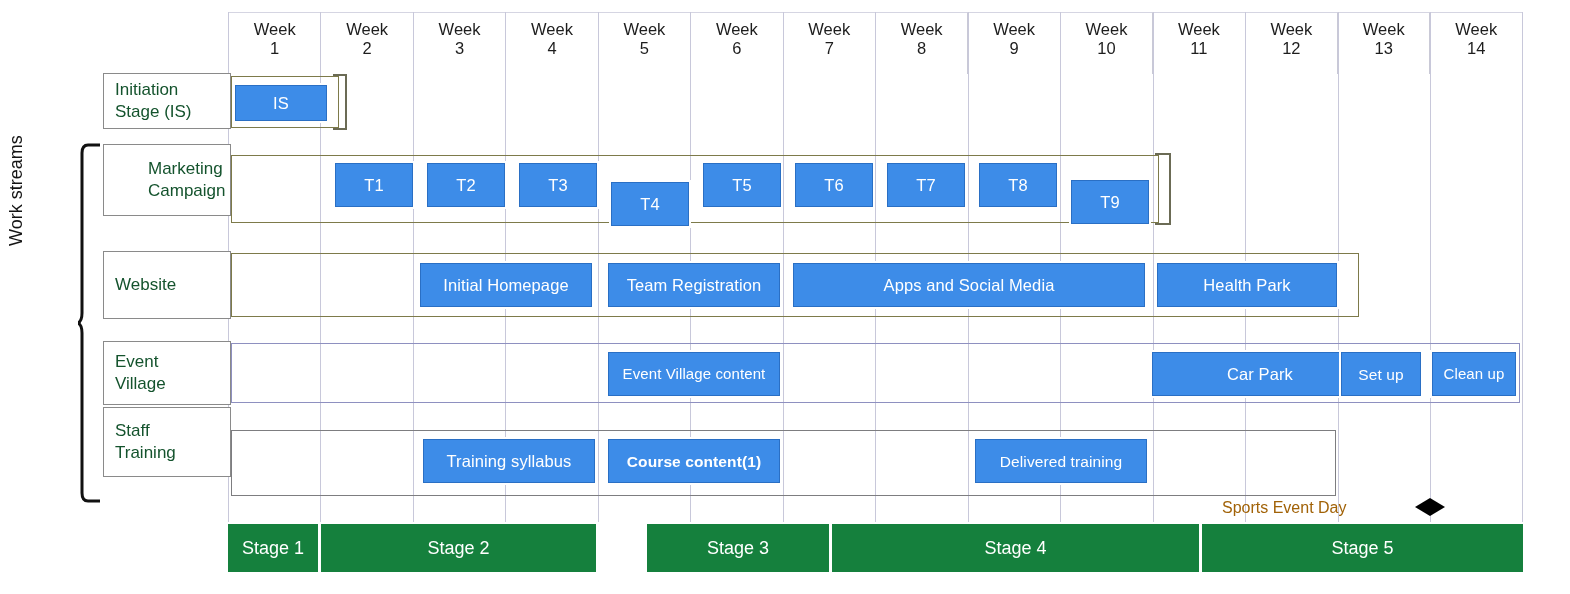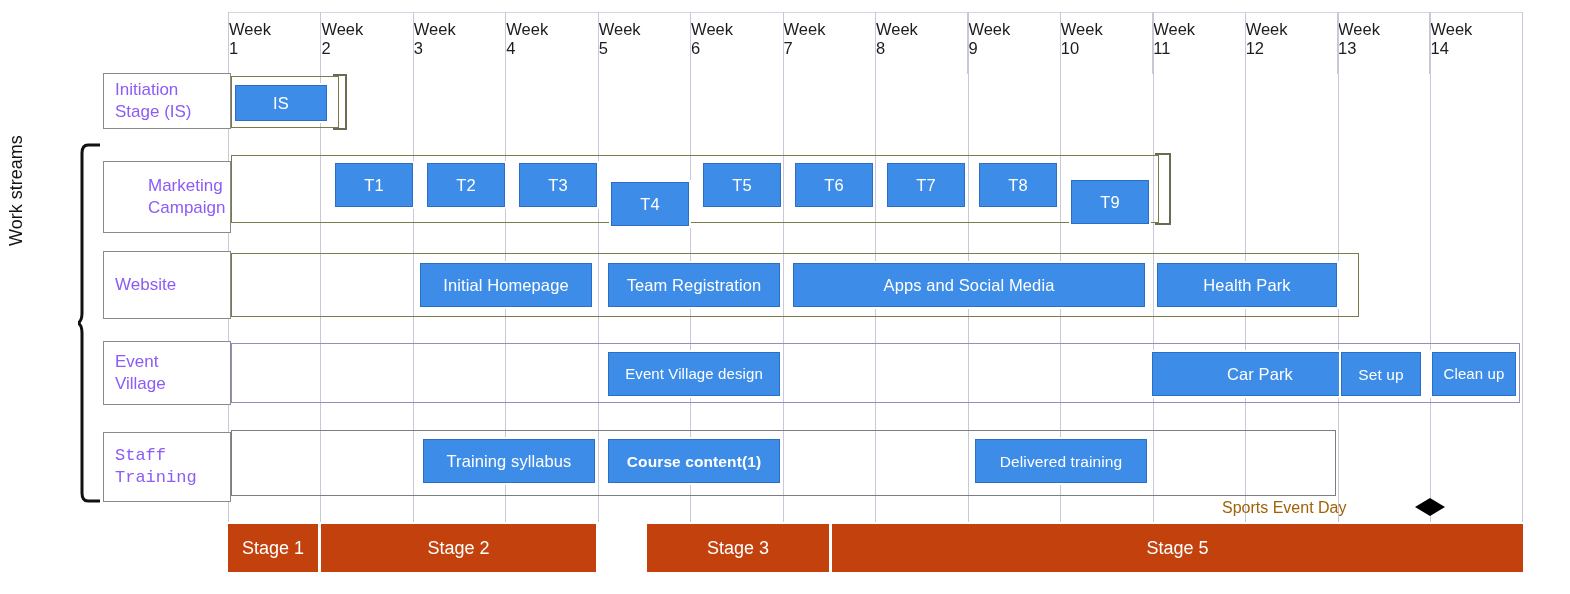--- a/index.html
+++ b/index.html
@@ -14,41 +14,41 @@
   
   .week-header{
     position:absolute;top:12px;left:228px;height:62px;width:1295px;
     display:flex;
   }
   .week-cell{
     flex:1 1 0;
     border-left:1px solid #c9c9d6;
     border-top:1px solid #d5d5e2;
     box-sizing:border-box;
-    display:flex;flex-direction:column;align-items:flex-start;justify-content:flex-start;
+    display:flex;flex-direction:column;align-items:center;justify-content:flex-start;
     padding-top:7px;
     font-size:16.5px;line-height:19px;color:#1d1d1d;
     background:#ffffff;
   }
   .week-cell:last-child{border-right:1px solid #c9c9d6;}
   .week-cell .w-label{display:block;}
   .week-cell .w-num{display:block;}
 
   
   .gridlines{position:absolute;left:228px;top:12px;width:1295px;height:510px;}
   .gridline{position:absolute;top:0;bottom:0;width:1px;background:#c8c8da;}
 
   
   .row-label{
     position:absolute;left:103px;width:128px;
     border:1px solid #8a8a8a;background:#ffffff;
     box-sizing:border-box;
     display:flex;align-items:center;
     padding-left:11px;
-    font-size:17px;line-height:22px;color:#8b5cf6;
+    font-size:17px;line-height:22px;color:#14532d;
     z-index:6;
   }
 
   
   .lane{
     position:absolute;left:231px;
     border:1px solid #8f8f93;
     box-sizing:border-box;
     background:transparent;
     z-index:2;
@@ -88,21 +88,21 @@
     font-size:18px;color:#141414;white-space:nowrap;
   }
   .brace{position:absolute;left:78px;top:143px;width:24px;height:360px;}
 
   
   .stages{
     position:absolute;left:228px;top:524px;height:48px;width:1295px;
     display:flex;
   }
   .stage{
-    background:#c2410c;color:#ffffff;
+    background:#15803d;color:#ffffff;
     display:flex;align-items:center;justify-content:center;
     font-size:18px;
     border-right:3px solid #ffffff;
     box-sizing:border-box;
   }
   .stage:last-child{border-right:none;}
 
   
   .milestone-label{
     position:absolute;top:499px;left:1222px;
@@ -211,21 +211,21 @@
   </div>
   <div class="lane olive" style="top:76px;left:231px;width:108px;height:52px;"></div>
 
   <div class="bracket" style="left:333px;top:74px;width:14px;height:56px;">
     <div class="h" style="left:0;top:0;width:12px;"></div>
     <div class="v" style="right:0;top:0;height:56px;"></div>
     <div class="h" style="left:0;bottom:0;width:12px;"></div>
   </div>
   <div class="bar" style="left:235px;top:85px;width:92px;height:36px;">IS</div>
 
-  <div class="row-label" style="top:161px;height:72px;padding-left:44px;">
+  <div class="row-label" style="top:144px;height:72px;padding-left:44px;">
     <div>
       <div>Marketing</div>
       <div>Campaign</div>
     </div>
   </div>
   <div class="lane olive" style="top:155px;left:231px;width:928px;height:68px;"></div>
   <div class="bracket" style="left:1155px;top:153px;width:16px;height:72px;">
     <div class="h" style="left:0;top:0;width:14px;"></div>
     <div class="v" style="right:0;top:0;height:72px;"></div>
     <div class="h" style="left:0;bottom:0;width:14px;"></div>
@@ -251,26 +251,26 @@
   <div class="bar" style="left:793px;top:263px;width:352px;height:44px;">Apps and Social Media</div>
   <div class="bar" style="left:1157px;top:263px;width:180px;height:44px;">Health Park</div>
 
   <div class="row-label" style="top:341px;height:64px;">
     <div>
       <div>Event</div>
       <div>Village</div>
     </div>
   </div>
   <div class="lane blueish" style="top:343px;left:231px;width:1289px;height:60px;"></div>
-  <div class="bar tiny" style="left:608px;top:352px;width:172px;height:44px;">Event Village design</div>
+  <div class="bar tiny" style="left:608px;top:352px;width:172px;height:44px;">Event Village content</div>
   <div class="bar" style="left:1152px;top:352px;width:216px;height:44px;">Car Park</div>
   <div class="bar sm" style="left:1341px;top:352px;width:80px;height:44px;">Set up</div>
   <div class="bar tiny" style="left:1432px;top:352px;width:84px;height:44px;">Clean up</div>
 
-  <div class="row-label" style="top:432px;height:70px;font-family:Liberation Mono, monospace;">
+  <div class="row-label" style="top:407px;height:70px;">
     <div>
       <div>Staff</div>
       <div>Training</div>
     </div>
   </div>
   <div class="lane gray" style="top:430px;left:231px;width:1105px;height:66px;"></div>
   <div class="bar" style="left:423px;top:439px;width:172px;height:44px;">Training syllabus</div>
   <div class="bar sm" style="left:608px;top:439px;width:172px;height:44px;font-weight:bold;">Course content(1)</div>
   <div class="bar sm" style="left:975px;top:439px;width:172px;height:44px;">Delivered training</div>
 
@@ -278,16 +278,17 @@
   <div class="milestone-diamond">
     <svg width="30" height="18" viewBox="0 0 30 18">
       <polygon points="15,0 30,9 15,18 0,9" fill="#000000"></polygon>
     </svg>
   </div>
 
   <div class="stages">
     <div class="stage" style="flex:0 0 93px;">Stage 1</div>
     <div class="stage" style="flex:0 0 278px;">Stage 2</div>
     <div class="stage" style="flex:0 0 185px;margin-left:48px;">Stage 3</div>
+    <div class="stage" style="flex:0 0 370px;">Stage 4</div>
     <div class="stage" style="flex:1 1 auto;">Stage 5</div>
   </div>
 
 </div>
 
 </body></html>

